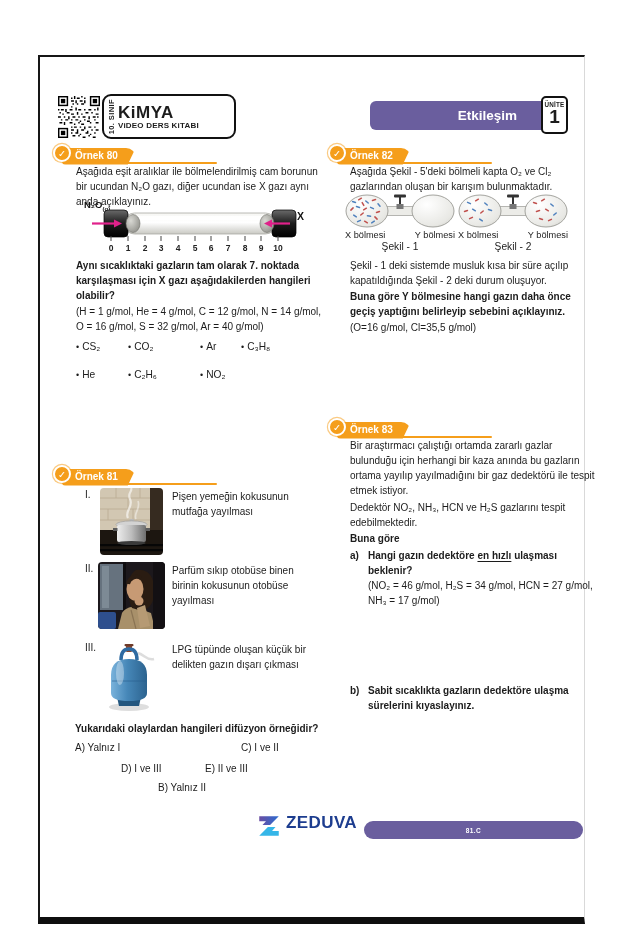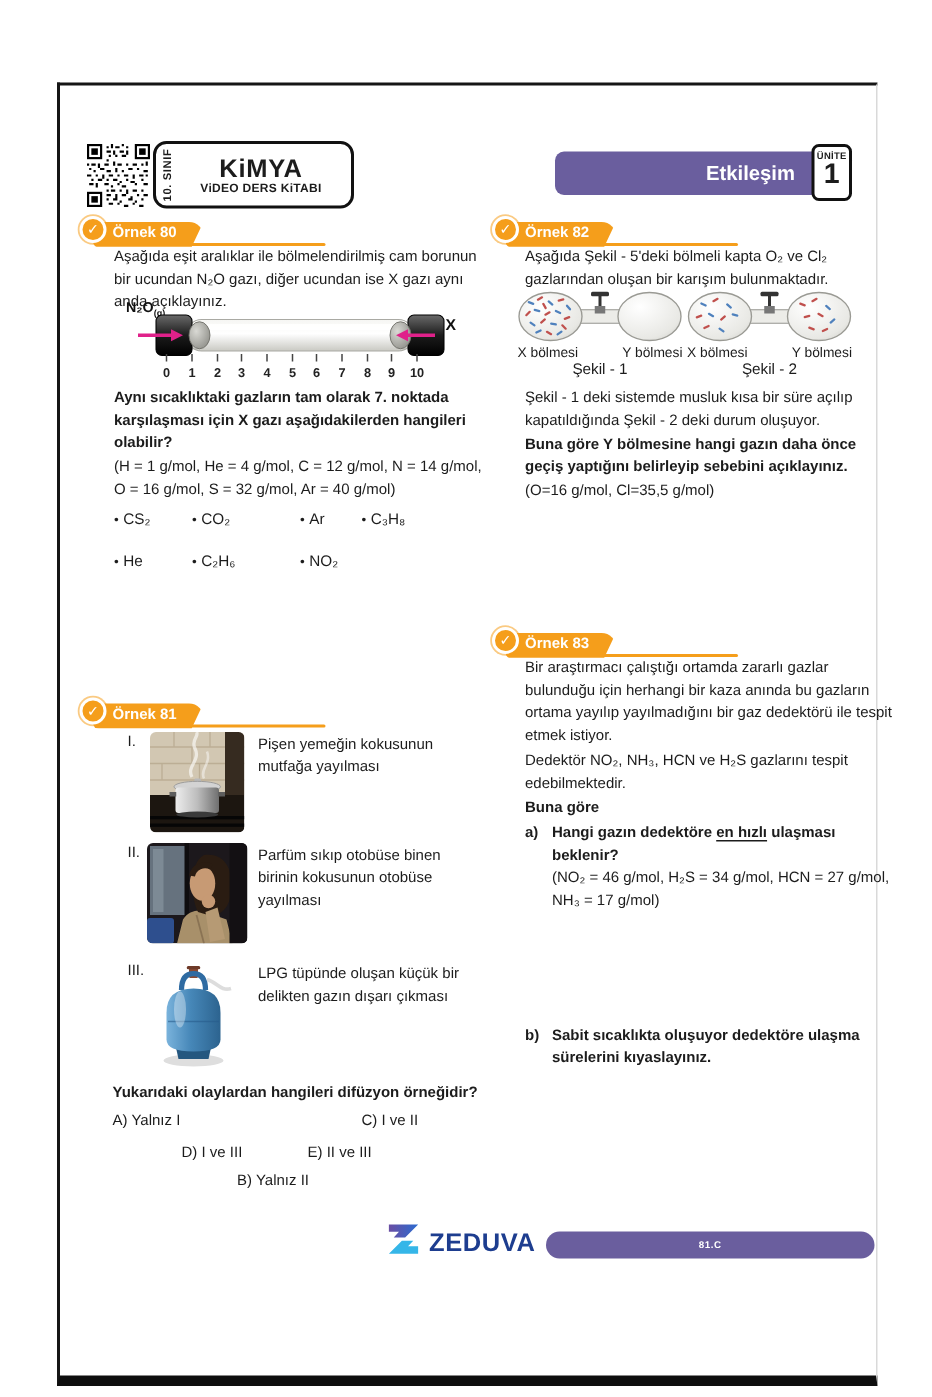--- a/index.html
+++ b/index.html
@@ -8,26 +8,26 @@
   .frame { position:absolute; left:38px; top:55px; width:544px; height:860px;
            border-left:2px solid #161616; border-top:2px solid #161616;
            border-bottom:7px solid #0e0e0e; border-right:1.5px solid #d9d9d9; }
   
   .qr { position:absolute; left:58px; top:96px; width:42px; height:42px; }
   .hdr-box { position:absolute; left:102px; top:94px; width:134px; height:45px;
              border:2.5px solid #111; border-radius:9px; display:flex; align-items:center;
              background:#fff; box-sizing:border-box; padding:1px 4px 1px 2px; }
   .grade { writing-mode:vertical-rl; transform:rotate(180deg); font-size:7.5px; font-weight:700;
            letter-spacing:.4px; line-height:10px; padding:0 1px; }
-  .title-stack { flex:1; text-align:center; }
+  .title-stack { flex:1; }
   .book-title { font-size:17px; font-weight:800; letter-spacing:.5px; line-height:17px; }
   .book-sub { font-size:8px; font-weight:800; letter-spacing:.2px; margin-top:0; }
   .banner { position:absolute; left:370px; top:101px; width:198px; height:29px;
             background:#6a5e9e; border-radius:6px; color:#fff; font-size:13.5px; font-weight:700;
-            text-align:right; line-height:29px; padding-right:38px; box-sizing:border-box; }
+            text-align:right; line-height:29px; padding-right:51px; box-sizing:border-box; }
   .unite { position:absolute; left:541px; top:96px; width:27px; height:38px; background:#fff;
            border:2px solid #111; border-radius:5px; display:flex; flex-direction:column;
            align-items:center; box-sizing:border-box; }
   .unite-word { font-size:6.3px; font-weight:800; margin-top:2.5px; letter-spacing:.2px; }
   .unite-num { font-size:19px; font-weight:800; line-height:19px; margin-top:-1px; }
   
   .badge { position:absolute; height:18px; z-index:2; }
   .badge::after { content:""; position:absolute; left:12px; top:16.5px; width:152px; height:2.5px;
                   background:#f59e1b; border-radius:2px; z-index:0; }
   .badge .flag { position:relative; z-index:1; display:inline-block; margin-left:9px;
@@ -53,21 +53,21 @@
   .fig-cap { text-align:center; font-size:10.2px; margin-top:1px; }
   svg { font-family:"Liberation Sans","DejaVu Sans",sans-serif; display:block; }
   .rt { font-size:8.5px; font-weight:600; text-anchor:middle; fill:#222; }
   
   .fbar { position:absolute; top:821px; height:18px; background:#6a5e9e; border-radius:9px; }
   .fbar-left { left:55px; width:188px; }
   .fbar-right { left:364px; width:219px; display:flex; align-items:center; justify-content:center; }
   .pageno { position:absolute; left:6px; top:2.5px; width:26px; height:13px; background:#fff;
             border-radius:2px; font-size:9px; font-weight:700; text-align:center; line-height:13px; }
   .anscode { color:#fff; font-size:6.5px; font-weight:700; letter-spacing:.4px; }
-  .logo { position:absolute; left:256px; top:813px; display:flex; align-items:flex-end; }
+  .logo { position:absolute; left:256px; top:813px; display:flex; align-items:flex-start; }
   .logo-text { font-size:17px; font-weight:800; color:#1d3d8f; letter-spacing:.4px; margin-left:4px; }
 </style>
 </head>
 <body>
 
 <div class="page">
   <div class="frame"></div>
 
   
   <svg class="qr" viewBox="0 0 29 29">
@@ -393,21 +393,21 @@
     <div class="ln" style="left:350px;top:515px">edebilmektedir.</div>
     <div class="ln b" style="left:350px;top:531px">Buna göre</div>
 
     <div class="ln b" style="left:350px;top:548px">a)</div>
     <div class="ln b" style="left:368px;top:548px"><span>Hangi gazın dedektöre </span><span class="u">en hızlı</span><span> ulaşması</span></div>
     <div class="ln b" style="left:368px;top:563px">beklenir?</div>
     <div class="ln" style="left:368px;top:578px">(NO₂ = 46 g/mol, H₂S = 34 g/mol, HCN = 27 g/mol,</div>
     <div class="ln" style="left:368px;top:593px">NH₃ = 17 g/mol)</div>
 
     <div class="ln b" style="left:350px;top:683px">b)</div>
-    <div class="ln b" style="left:368px;top:683px">Sabit sıcaklıkta oluşuyor dedektöre ulaşma</div>
+    <div class="ln b" style="left:368px;top:683px">Sabit sıcaklıkta gazların dedektöre ulaşma</div>
     <div class="ln b" style="left:368px;top:698px">sürelerini kıyaslayınız.</div>
   </section>
 
   
   <div class="logo">
     <svg width="26" height="26" viewBox="0 0 24 24">
       <defs>
         <linearGradient id="zg" x1="0" y1="0" x2="1" y2="0">
           <stop offset="0" stop-color="#6a4ea3"></stop>
             <stop offset="1" stop-color="#2b6bd0"></stop>

